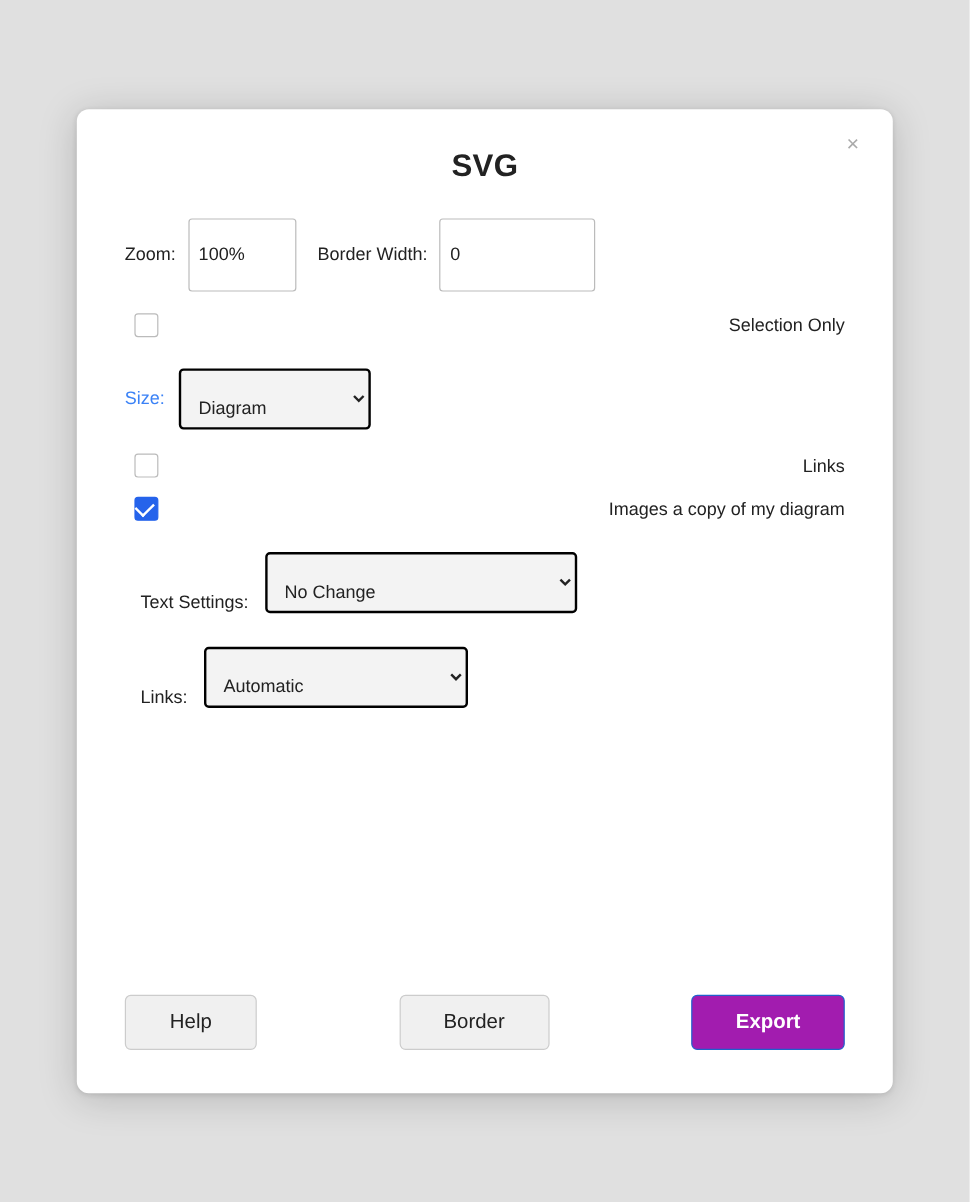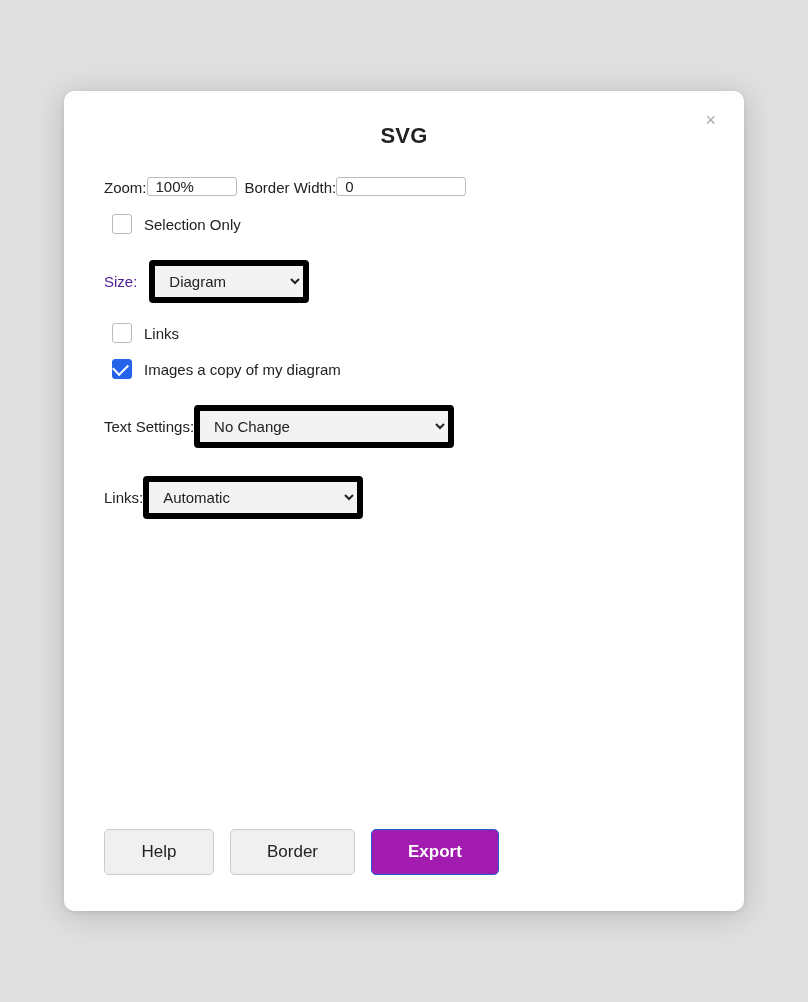--- a/index.html
+++ b/index.html
@@ -39,86 +39,87 @@
       border: none;
       cursor: pointer;
       color: #aaa;
       font-size: 18px;
       line-height: 1;
       padding: 2px 6px;
     }
 
     .dialog-title {
       text-align: center;
-      font-size: 22px;
+      font-size: 26px;
       font-weight: 700;
       margin-bottom: 28px;
       letter-spacing: 0.01em;
     }
 
     .row {
       display: flex;
-      align-items: flex-end;
+      align-items: center;
       margin-bottom: 18px;
-      gap: 0;
+      gap: 10px;
     }
 
     .row label {
       font-size: 15px;
       color: #222;
       white-space: nowrap;
     }
 
     .text-input {
       border: 1px solid #bbb;
       border-radius: 3px;
-      padding: 0 8px;
+      padding: 21px 8px;
       font-size: 15px;
       color: #222;
       background: #fff;
       outline: none;
     }
 
     .zoom-input {
       width: 90px;
     }
 
     .border-input {
       width: 130px;
     }
 
     .checkbox-row {
       display: flex;
       align-items: center;
       margin-bottom: 16px;
       gap: 12px;
       padding-left: 8px;
+      justify-content: space-between;
     }
 
     .checkbox-label {
       font-size: 15px;
       color: #222;
     }
 
     .size-row {
       display: flex;
       align-items: center;
       margin-bottom: 20px;
       gap: 12px;
     }
 
     .size-row label {
       font-size: 15px;
-      color: #4c1d95;
+      color: #3b82f6;
     }
 
     select {
-      border: 6px solid #000000;
+      border: 2px solid #000000;
       border-radius: 4px;
-      padding: 6px 28px 6px 10px;
+      padding: 22px 28px 6px 10px;
       font-size: 15px;
       color: #222;
       background: #f3f3f3;
       appearance: auto;
       cursor: pointer;
       outline: none;
     }
 
     .size-select {
       min-width: 160px;
@@ -127,34 +128,35 @@
     .text-settings-select {
       min-width: 260px;
     }
 
     .links-select {
       min-width: 220px;
     }
 
     .section-row {
       display: flex;
-      align-items: center;
+      align-items: flex-end;
       margin-bottom: 18px;
-      gap: 0;
+      gap: 14px;
+      margin-left: 13px;
     }
 
     .section-row label {
       font-size: 15px;
       color: #222;
       white-space: nowrap;
     }
 
     .button-row {
       display: flex;
-      justify-content: flex-start;
+      justify-content: space-between;
       gap: 16px;
       margin-top: auto;
       padding-top: 32px;
     }
 
     .btn {
       border-radius: 5px;
       padding: 12px 36px;
       font-size: 17px;
       font-weight: 500;

